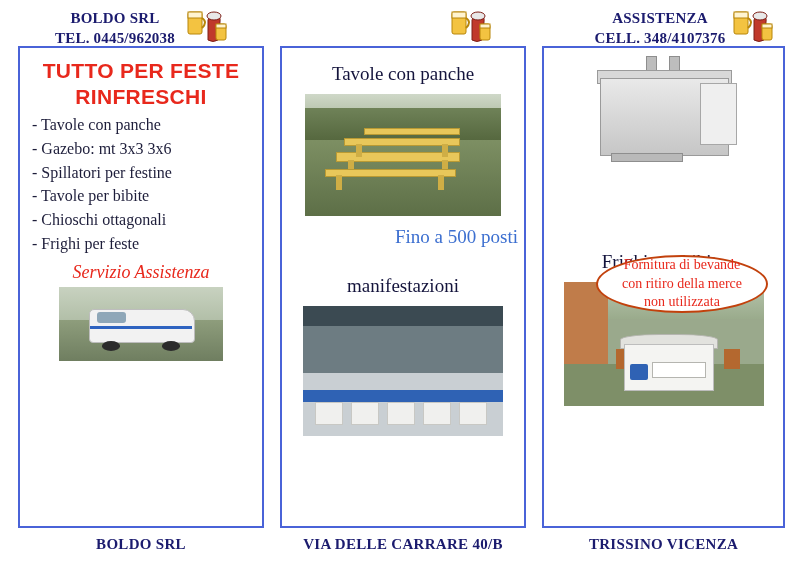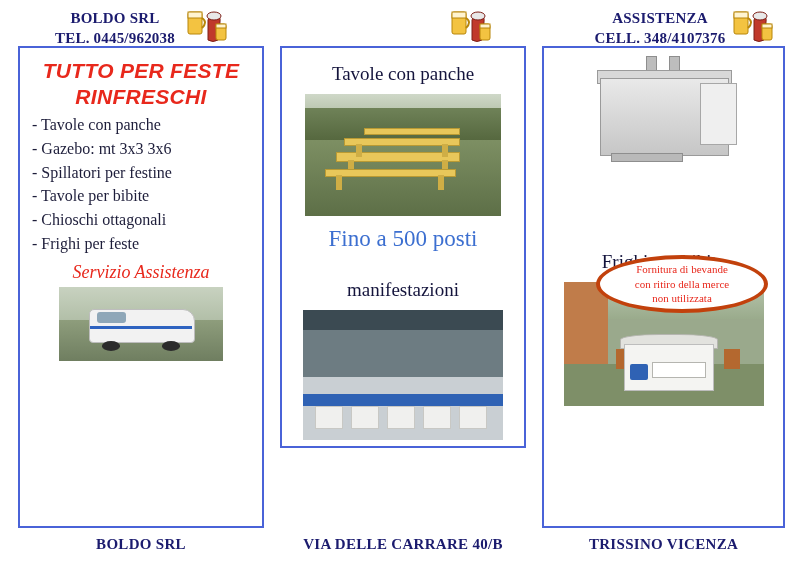--- a/index.html
+++ b/index.html
@@ -17,21 +17,21 @@
   }
 
   
   .col {
     position: absolute;
     box-sizing: border-box;
     border: 2px solid #4a63d8;
     background: #ffffff;
   }
   #col-left  { left: 18px;  top: 46px;  width: 246px; height: 482px; }
-  #col-mid   { left: 280px; top: 46px;  width: 246px; height: 402px; }
+  #col-mid   { left: 280px; top: 46px;  width: 246px; height: 482px; }
   #col-right { left: 542px; top: 46px;  width: 243px; height: 482px; }
 
   
   .top-head {
     position: absolute;
     text-align: center;
     color: #1b1b6e;
     font-weight: bold;
     font-size: 15px;
     line-height: 1.35;
@@ -66,21 +66,20 @@
   
   .redtitle {
     text-align: center;
     color: #e8281c;
     font-weight: bold;
     font-family: "Liberation Sans", sans-serif;
     font-size: 21px;
     line-height: 1.22;
     margin: 10px 4px 2px 4px;
     letter-spacing: .3px;
-    font-style: italic;
   }
   .bluesub {
     text-align: center;
     color: #1b50c8;
     font-weight: bold;
     font-size: 17px;
     line-height: 1.17;
     margin: 4px 4px 6px 4px;
     letter-spacing: .2px;
   }
@@ -101,23 +100,23 @@
 
   
   .sec-head {
     text-align: center;
     color: #14143c;
     font-size: 19px;
     line-height: 1.25;
     margin: 14px 6px 8px 6px;
   }
   .blue-note {
-    text-align: center;
+    text-align: right;
     color: #3c6fd0;
-    font-size: 23px;
+    font-size: 19px;
     margin: 10px 6px 4px 6px;
   }
 
   
   .photo {
     position: relative;
     margin: 0 auto;
     overflow: hidden;
     background: #9aa98c;
   }
@@ -166,24 +165,24 @@
   .fz-logo  { position:absolute; left:33%; bottom:21%; width:9%; height:13%; background:#2f62b4; border-radius:2px; }
   .fz-chair { position:absolute; width:8%; height:16%; background:#b4682f; bottom:30%; }
 
   
   .oval {
     position: absolute;
     left: 596px;
     top: 255px;
     width: 172px;
     height: 58px;
-    border: 4px solid #c2410c;
+    border: 2px solid #c2410c;
     border-radius: 50%;
     color: #e8281c;
-    font-size: 11px;
+    font-size: 14px;
     line-height: 1.32;
     text-align: center;
     display: flex;
     align-items: center;
     justify-content: center;
     box-sizing: border-box;
     padding: 2px 6px;
     background: #ffffff;
   }
 </style>

